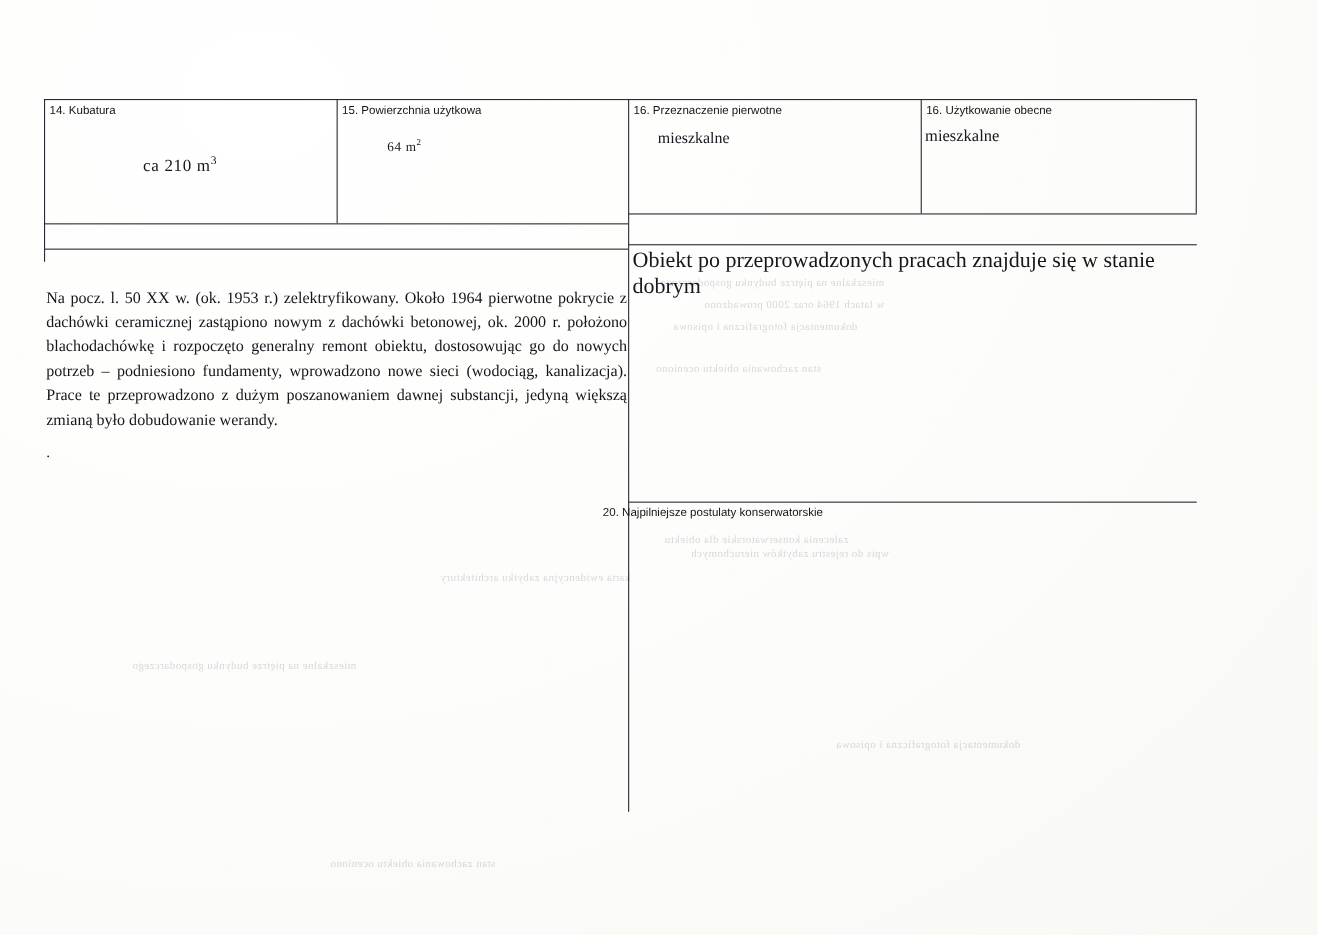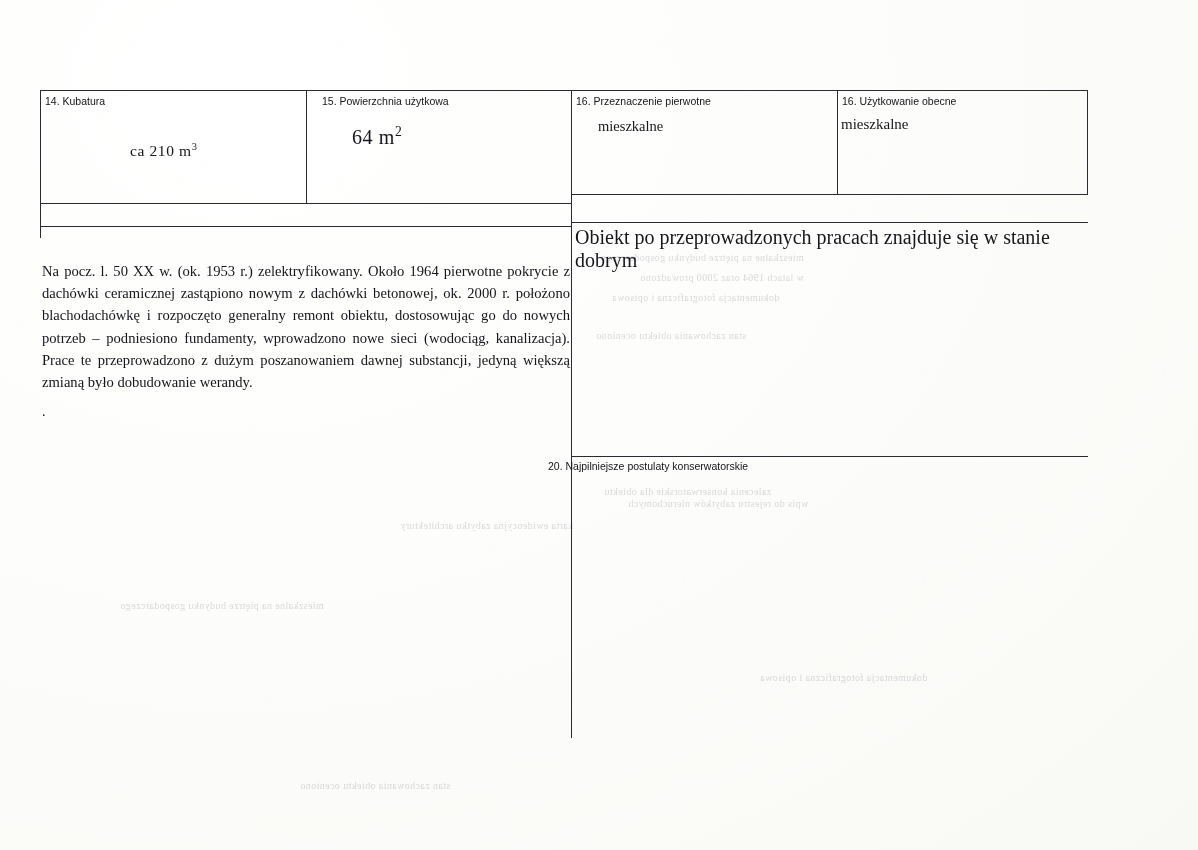--- a/index.html
+++ b/index.html
@@ -76,21 +76,21 @@
     position: absolute;
     font-family: "Liberation Serif", serif;
     color: #16161c;
   }
 
   .val-kubatura {
     font-size: 15.5px;
     letter-spacing: 0.6px;
   }
   .val-powierzchnia {
-    font-size: 20px;
+    font-size: 12px;
     letter-spacing: 0.6px;
   }
   .val-przeznaczenie {
     font-size: 14.5px;
   }
   .val-uzytkowanie {
     font-size: 15px;
   }
   .val-stan {
     font-size: 20px;
@@ -150,21 +150,21 @@
 
     <div class="rule v" style="left:0px;    top:0px;   height:148px;"></div>
     <div class="rule v" style="left:266px;  top:0px;   height:113px;"></div>
     <div class="rule v" style="left:531px;  top:0px;   height:648px;"></div>
     <div class="rule v" style="left:797px;  top:0px;   height:104px;"></div>
     <div class="rule v" style="left:1047px; top:0px;   height:104px;"></div>
 
     <div class="cell-label" style="left:5px; top:5px;">14. Kubatura</div>
     <div class="hand val-kubatura" style="left:70px; top:52px;margin-left:20px;"><span>ca  210 m</span><sup>3</sup></div>
 
-    <div class="cell-label" style="left:271px; top:5px;margin-left:11px;">15. Powierzchnia użytkowa</div>
+    <div class="cell-label" style="left:271px; top:5px;">15. Powierzchnia użytkowa</div>
     <div class="hand val-powierzchnia" style="left:312px; top:36px;"><span>64 m</span><sup>2</sup></div>
 
     <div class="cell-label" style="left:536px; top:5px;">16. Przeznaczenie pierwotne</div>
     <div class="hand val-przeznaczenie" style="left:558px; top:28px;">mieszkalne</div>
 
     <div class="cell-label" style="left:802px; top:5px;">16. Użytkowanie obecne</div>
     <div class="hand val-uzytkowanie" style="left:801px; top:26px;">mieszkalne</div>
 
     <div class="hand val-stan" style="left:535px; top:136px;">Obiekt po przeprowadzonych pracach znajduje się w stanie dobrym</div>
 

